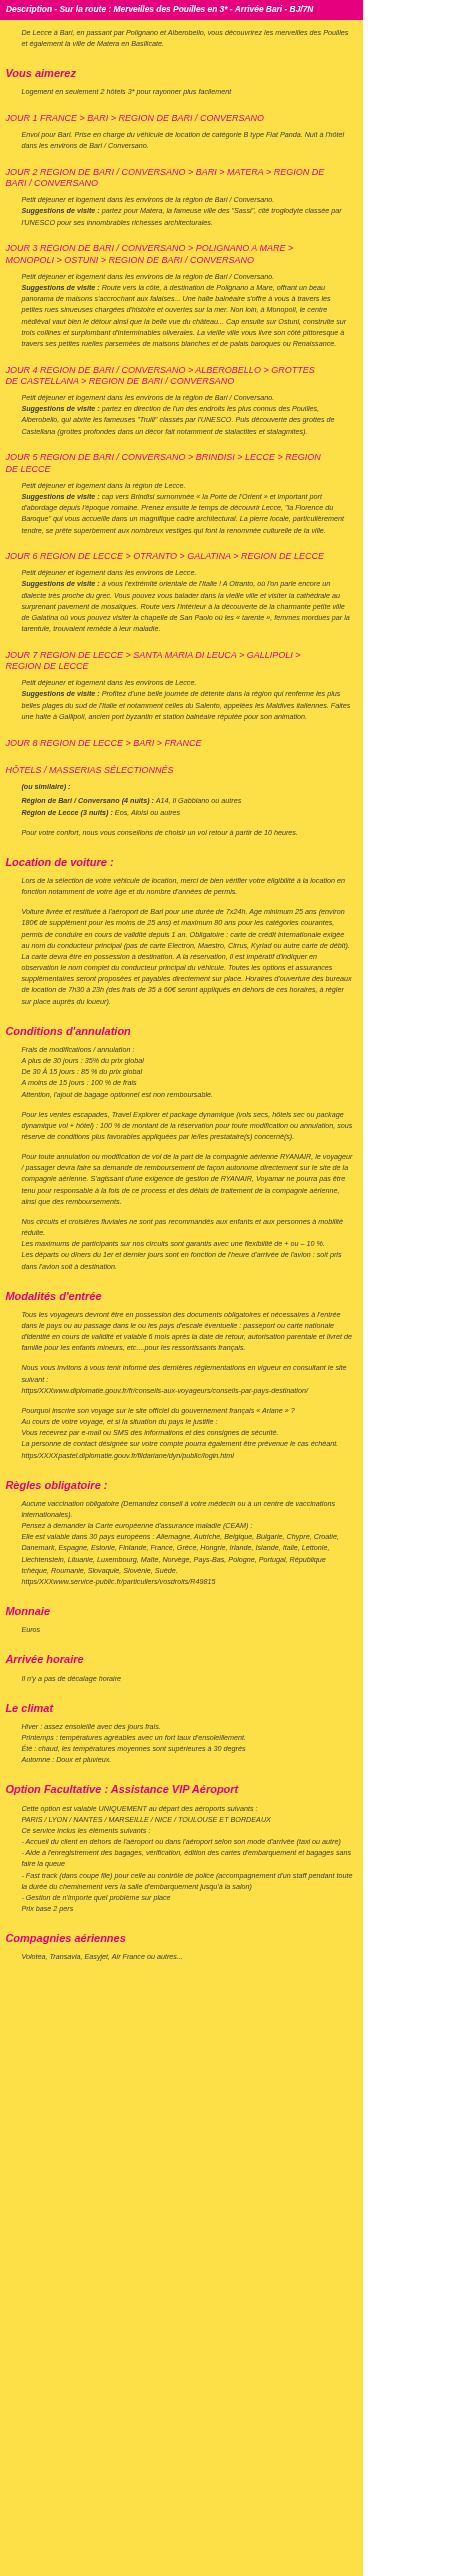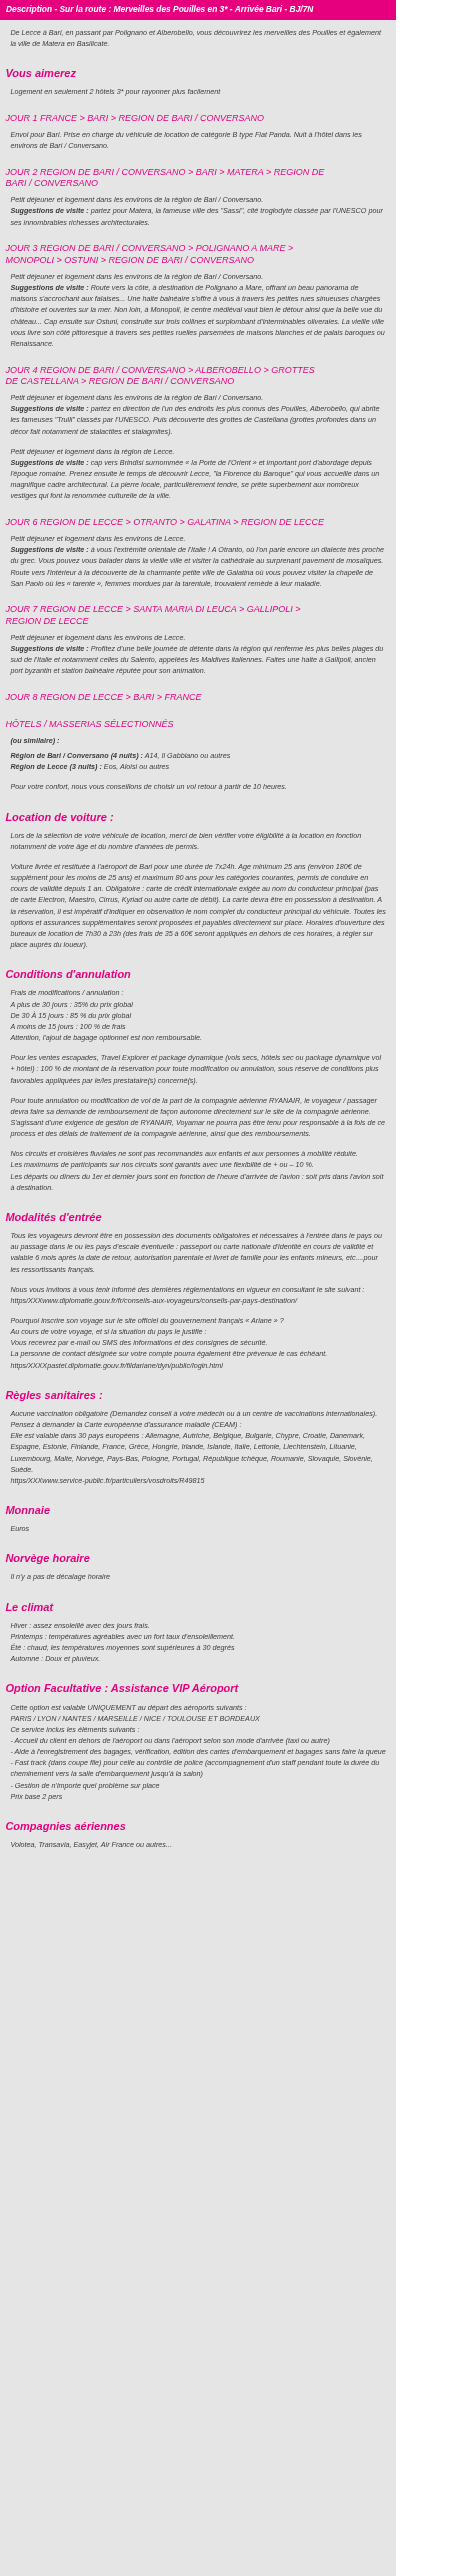--- a/index.html
+++ b/index.html
@@ -1,19 +1,19 @@
 <!DOCTYPE html>
 <html style="font-size:9.6px"><head>
 <meta charset="utf-8">
 <style>
   html, body { margin: 0; padding: 0; background: #ffffff; }
   .page {
-    width: 396px;
+    width: 363px;
     min-height: 2576px;
-    background: #e5e5e5;
+    background: #fde047;
     font-family: "Liberation Sans", sans-serif;
     color: #3c3c3b;
     overflow: hidden;
   }
   .titlebar {
     background: #e6007e;
     color: #ffffff;
     padding: 3.6px 7.2px 4.2px 6px;
   }
   .titlebar h1 {
@@ -22,21 +22,21 @@
     line-height: 1.4;
     font-weight: bold;
     font-style: italic;
     max-width: 359px;
   }
   .content { padding: 7.2px 9.6px 36px 5.4px; }
   p.body {
     font-size: 7.2px;
     font-style: italic;
     line-height: 1.55;
-    margin: 0 0 9px 5px;
+    margin: 0 0 9px 16px;
     color: #3c3c3b;
   }
   p.pre { white-space: pre-line; font-style: italic; }
   p.bold { font-weight: bold; }
   h2.sec {
     color: #e6007e;
     font-size: 11px;
     font-style: italic;
     font-weight: bold;
     margin: 18px 0 5.4px 0;
@@ -84,20 +84,21 @@
       <h3 class="day">JOUR 3 REGION DE BARI / CONVERSANO &gt; POLIGNANO A MARE &gt; MONOPOLI &gt; OSTUNI &gt; REGION DE BARI / CONVERSANO</h3>
       <p class="body"><span>Petit déjeuner et logement dans les environs de la région de Bari / Conversano.</span><br><strong>Suggestions de visite :</strong> <span>Route vers la côte, à destination de Polignano a Mare, offrant un beau panorama de maisons s'accrochant aux falaises... Une halte balnéaire s'offre à vous à travers les petites rues sinueuses chargées d'histoire et ouvertes sur la mer. Non loin, à Monopoli, le centre médiéval vaut bien le détour ainsi que la belle vue du château... Cap ensuite sur Ostuni, construite sur trois collines et surplombant d'interminables oliveraies. La vieille ville vous livre son côté pittoresque à travers ses petites ruelles parsemées de maisons blanches et de palais baroques ou Renaissance.</span></p>
     </section>
 
     <section>
       <h3 class="day">JOUR 4 REGION DE BARI / CONVERSANO &gt; ALBEROBELLO &gt; GROTTES DE CASTELLANA &gt; REGION DE BARI / CONVERSANO</h3>
       <p class="body"><span>Petit déjeuner et logement dans les environs de la région de Bari / Conversano.</span><br><strong>Suggestions de visite :</strong> <span>partez en direction de l'un des endroits les plus connus des Pouilles, Alberobello, qui abrite les fameuses "Trulli" classés par l'UNESCO. Puis découverte des grottes de Castellana (grottes profondes dans un décor fait notamment de stalactites et stalagmites).</span></p>
     </section>
 
     <section>
+      <h3 class="day">JOUR 5 REGION DE BARI / CONVERSANO &gt; BRINDISI &gt; LECCE &gt; REGION DE LECCE</h3>
       <p class="body"><span>Petit déjeuner et logement dans la région de Lecce.</span><br><strong>Suggestions de visite :</strong> <span>cap vers Brindisi surnommée « la Porte de l'Orient » et important port d'abordage depuis l'époque romaine. Prenez ensuite le temps de découvrir Lecce, "la Florence du Baroque" qui vous accueille dans un magnifique cadre architectural. La pierre locale, particulièrement tendre, se prête superbement aux nombreux vestiges qui font la renommée culturelle de la ville.</span></p>
     </section>
 
     <section>
       <h3 class="day">JOUR 6 REGION DE LECCE &gt; OTRANTO &gt; GALATINA &gt; REGION DE LECCE</h3>
       <p class="body"><span>Petit déjeuner et logement dans les environs de Lecce.</span><br><strong>Suggestions de visite :</strong> <span>à vous l'extrémité orientale de l'Italie ! A Otranto, où l'on parle encore un dialecte très proche du grec. Vous pouvez vous balader dans la vieille ville et visiter la cathédrale au surprenant pavement de mosaïques. Route vers l'intérieur à la découverte de la charmante petite ville de Galatina où vous pouvez visiter la chapelle de San Paolo où les « tarente », femmes mordues par la tarentule, trouvaient remède à leur maladie.</span></p>
     </section>
 
     <section>
       <h3 class="day">JOUR 7 REGION DE LECCE &gt; SANTA MARIA DI LEUCA &gt; GALLIPOLI &gt; REGION DE LECCE</h3>
@@ -141,34 +142,34 @@
       <p class="body pre">Nous vous invitons à vous tenir informé des dernières réglementations en vigueur en consultant le site suivant :
 https/XXXwww.diplomatie.gouv.fr/fr/conseils-aux-voyageurs/conseils-par-pays-destination/</p>
       <p class="body pre">Pourquoi inscrire son voyage sur le site officiel du gouvernement français « Ariane » ?
 Au cours de votre voyage, et si la situation du pays le justifie :
 Vous recevrez par e-mail ou SMS des informations et des consignes de sécurité.
 La personne de contact désignée sur votre compte pourra également être prévenue le cas échéant.
 https/XXXXpastel.diplomatie.gouv.fr/fildariane/dyn/public/login.html</p>
     </section>
 
     <section>
-      <h2 class="sec">Règles sanitaires :</h2>
+      <h2 class="sec">Règles obligatoire :</h2>
       <p class="body pre">Aucune vaccination obligatoire (Demandez conseil à votre médecin ou à un centre de vaccinations internationales).
 Pensez à demander la Carte européenne d'assurance maladie (CEAM) :
 Elle est valable dans 30 pays européens : Allemagne, Autriche, Belgique, Bulgarie, Chypre, Croatie, Danemark, Espagne, Estonie, Finlande, France, Grèce, Hongrie, Irlande, Islande, Italie, Lettonie, Liechtenstein, Lituanie, Luxembourg, Malte, Norvège, Pays-Bas, Pologne, Portugal, République tchèque, Roumanie, Slovaquie, Slovénie, Suède.
 https/XXXwww.service-public.fr/particuliers/vosdroits/R49815</p>
     </section>
 
     <section>
       <h2 class="sec">Monnaie</h2>
       <p class="body">Euros</p>
     </section>
 
     <section>
-      <h2 class="sec">Norvège horaire</h2>
+      <h2 class="sec">Arrivée horaire</h2>
       <p class="body">Il n'y a pas de décalage horaire</p>
     </section>
 
 
     <section>
       <h2 class="sec">Le climat</h2>
       <p class="body pre">Hiver : assez ensoleillé avec des jours frais.
 Printemps : températures agréables avec un fort taux d'ensoleillement.
 Été : chaud, les températures moyennes sont supérieures à 30 degrés
 Automne : Doux et pluvieux.</p>

